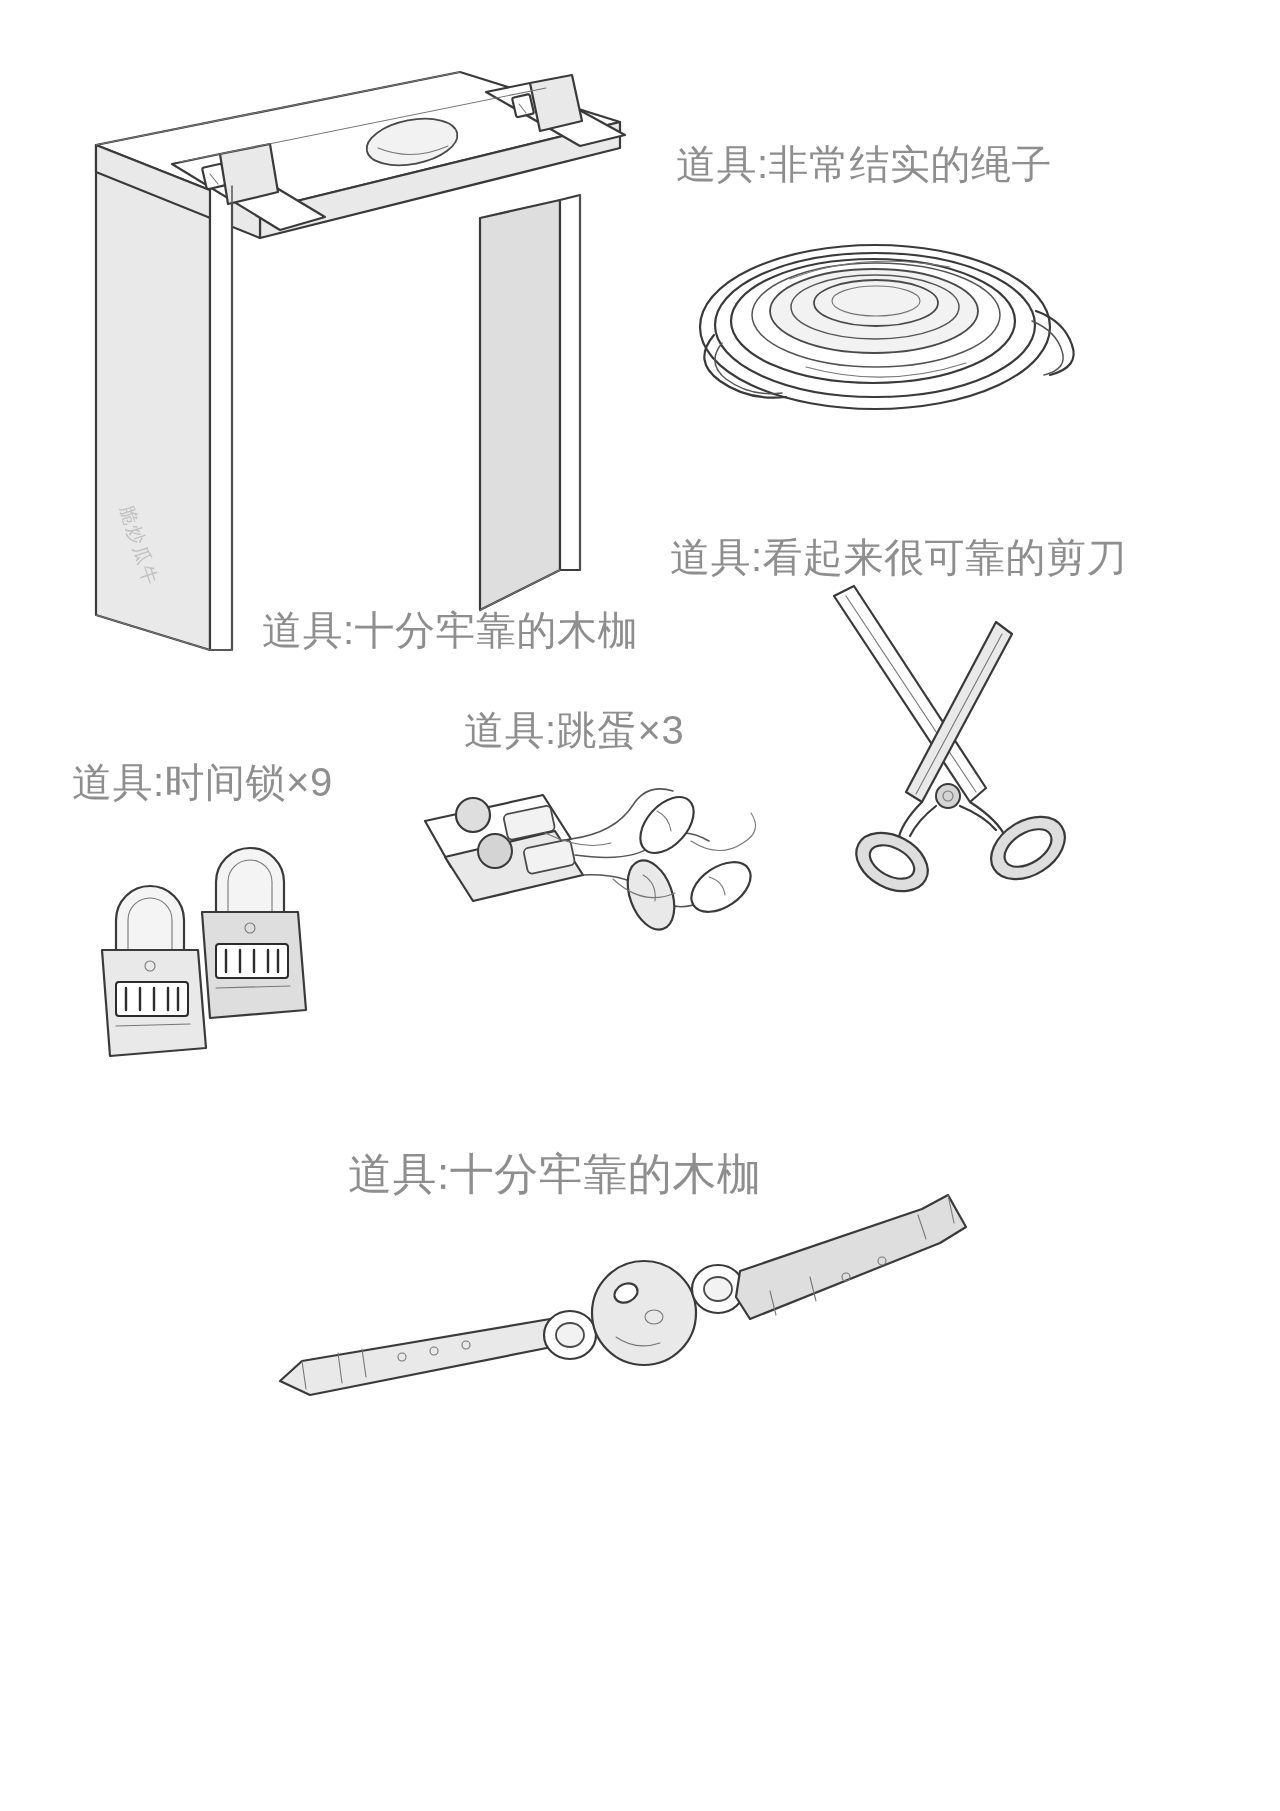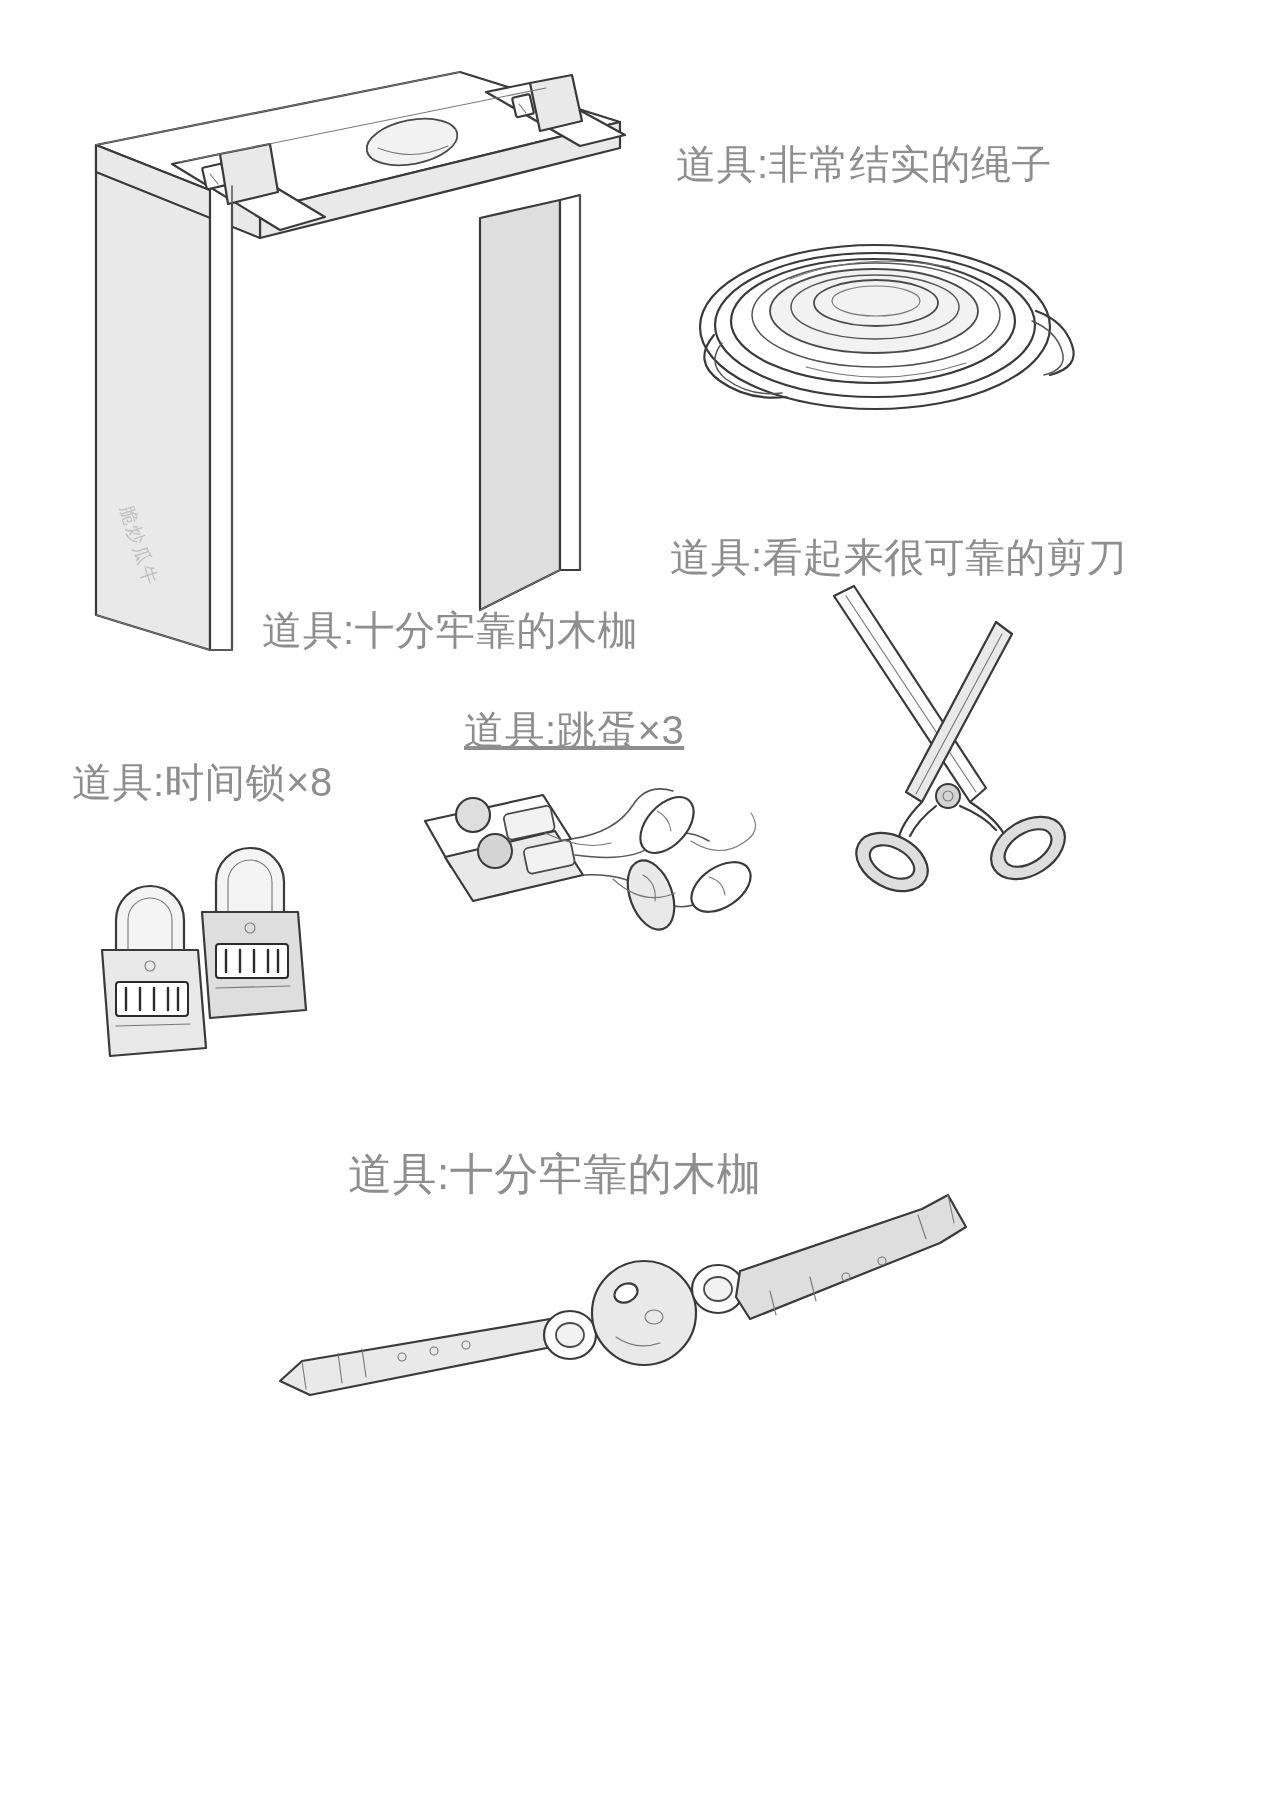--- a/index.html
+++ b/index.html
@@ -221,17 +221,17 @@
       <path class="ink-hair" d="M520,106 L526,130 M560,92 L566,116 M668,30 L676,54"></path>
       <circle class="ink-hair" cx="596" cy="92" r="4"></circle>
       <circle class="ink-hair" cx="632" cy="76" r="4"></circle>
       <path class="ink-hair" d="M698,10 L704,38"></path>
     </svg>
   </div>
 
   <div class="label" style="left:676px; top:137px;margin-top:7px;">道具:非常结实的绳子</div>
   <div class="label" style="left:262px; top:610px;">道具:十分牢靠的木枷</div>
   <div class="label" style="left:670px; top:537px;">道具:看起来很可靠的剪刀</div>
-  <div class="label" style="left:464px; top:710px;text-decoration:underline;">道具:跳蛋×3</div>
-  <div class="label" style="left:72px; top:762px;">道具:时间锁×8</div>
+  <div class="label" style="left:464px; top:710px;">道具:跳蛋×3</div>
+  <div class="label" style="left:72px; top:762px;">道具:时间锁×9</div>
   <div class="label" style="left:348px; top:1152px; font-size:44px;">道具:十分牢靠的木枷</div>
 
 </div>
 
 </body></html>

